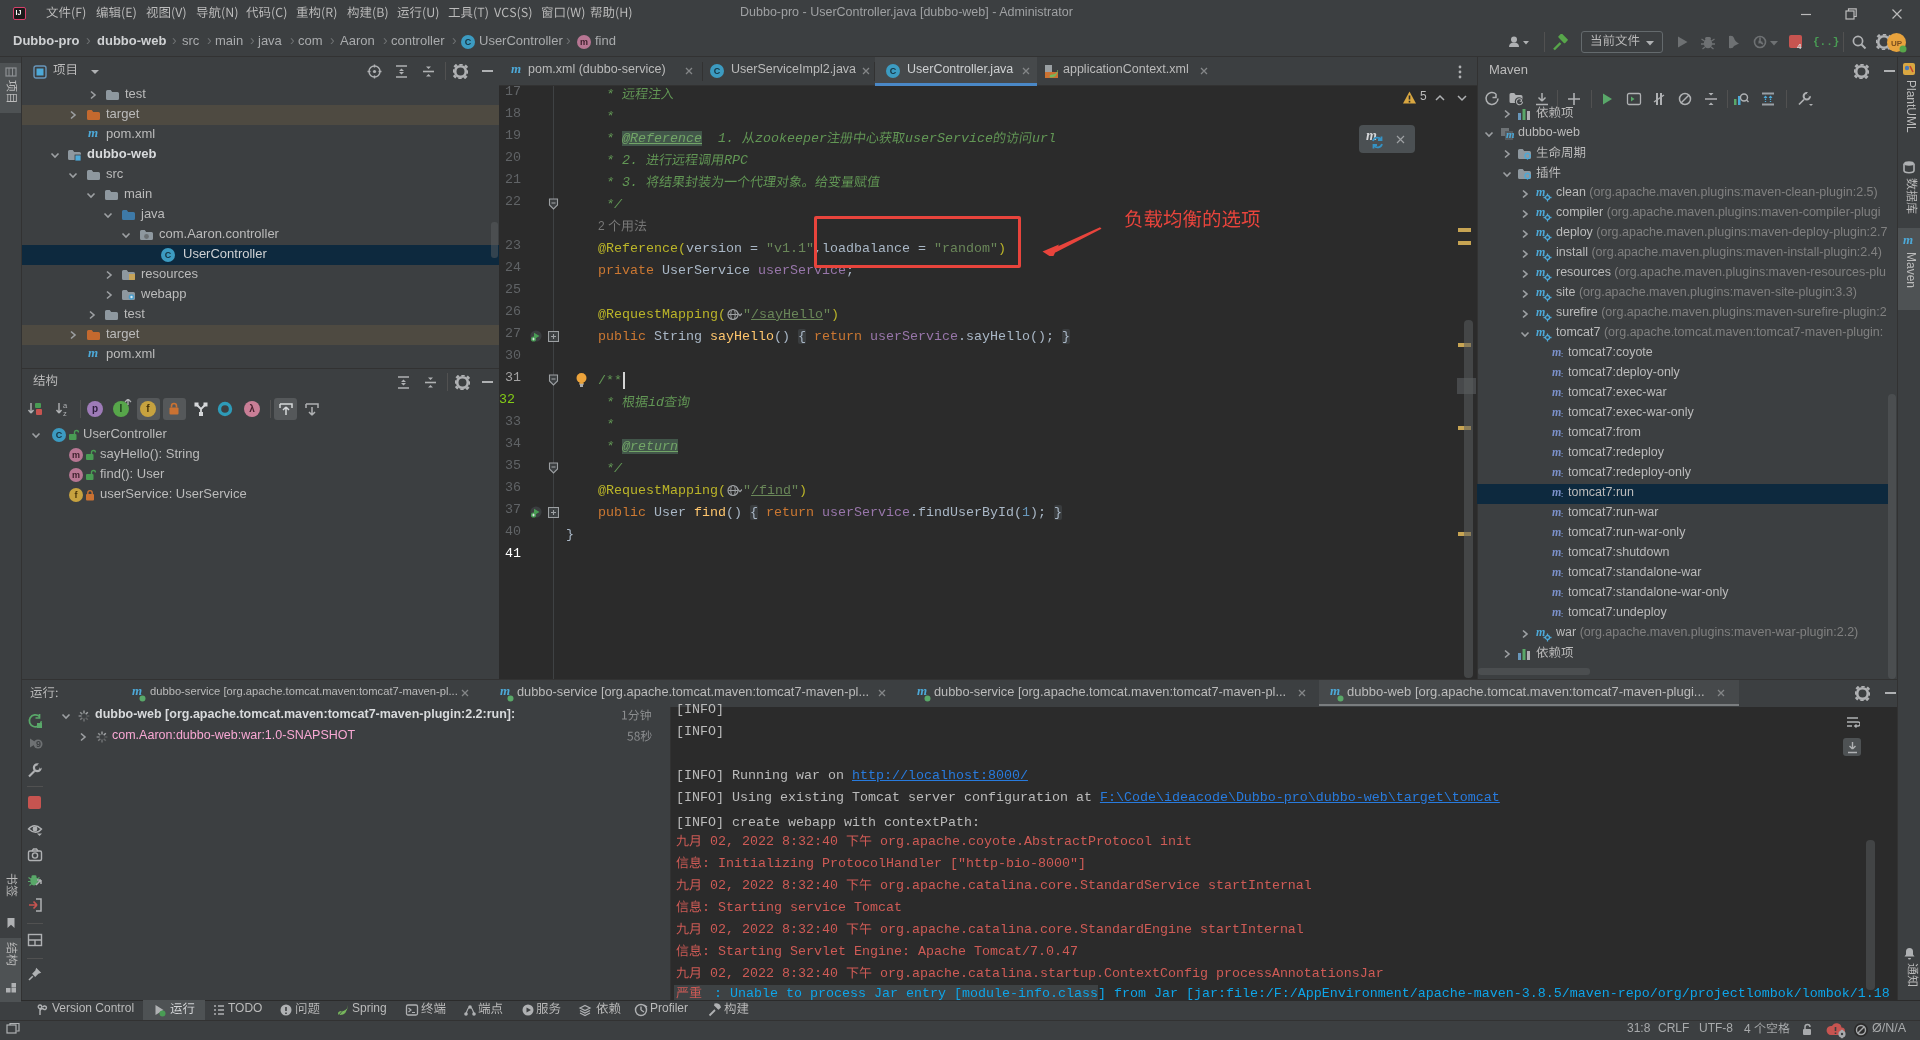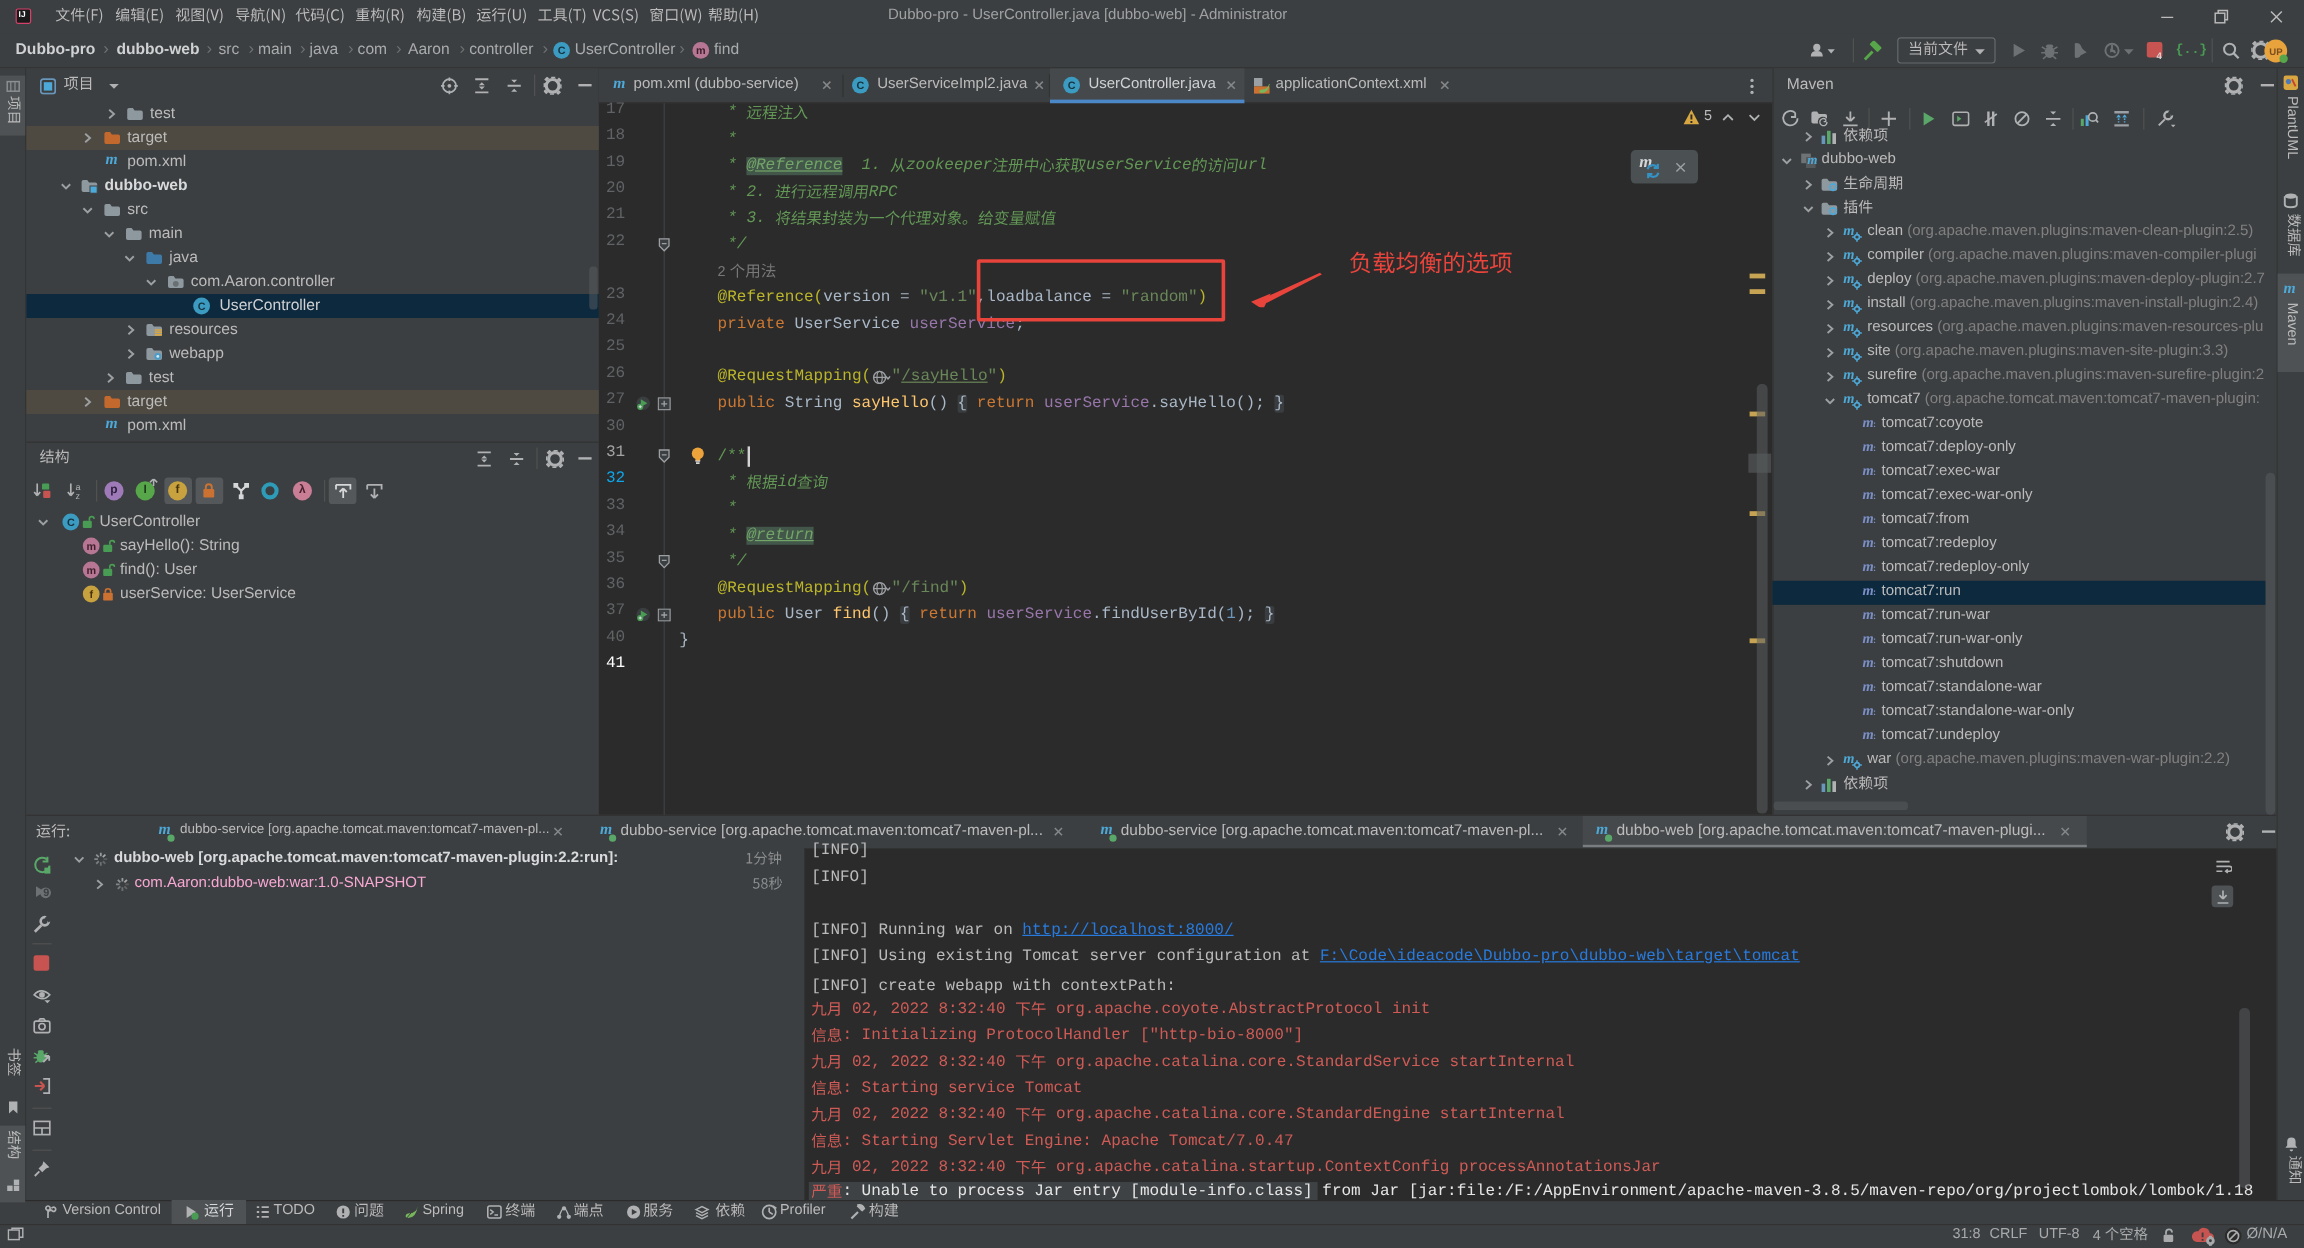--- a/index.html
+++ b/index.html
@@ -741,21 +741,21 @@
 <div class="a" style="left:499px;top:150px;width:22px;text-align:right;font:13.34px 'Liberation Mono',monospace;color:#606366">20</div>
 <div class="a" style="left:499px;top:172px;width:22px;text-align:right;font:13.34px 'Liberation Mono',monospace;color:#606366">21</div>
 <div class="a" style="left:499px;top:194px;width:22px;text-align:right;font:13.34px 'Liberation Mono',monospace;color:#606366">22</div>
 <div class="a" style="left:499px;top:238px;width:22px;text-align:right;font:13.34px 'Liberation Mono',monospace;color:#606366">23</div>
 <div class="a" style="left:499px;top:260px;width:22px;text-align:right;font:13.34px 'Liberation Mono',monospace;color:#606366">24</div>
 <div class="a" style="left:499px;top:282px;width:22px;text-align:right;font:13.34px 'Liberation Mono',monospace;color:#606366">25</div>
 <div class="a" style="left:499px;top:304px;width:22px;text-align:right;font:13.34px 'Liberation Mono',monospace;color:#606366">26</div>
 <div class="a" style="left:499px;top:326px;width:22px;text-align:right;font:13.34px 'Liberation Mono',monospace;color:#606366">27</div>
 <div class="a" style="left:499px;top:348px;width:22px;text-align:right;font:13.34px 'Liberation Mono',monospace;color:#606366">30</div>
 <div class="a" style="left:499px;top:370px;width:22px;text-align:right;font:13.34px 'Liberation Mono',monospace;color:#A4A3A3">31</div>
-<div class="a" style="left:499px;top:392px;width:22px;text-align:right;font:13.34px 'Liberation Mono',monospace;color:#0ea5e9">32</div>
+<div class="a" style="left:499px;top:392px;width:22px;text-align:left;font:13.34px 'Liberation Mono',monospace;color:#84cc16">32</div>
 <div class="a" style="left:499px;top:414px;width:22px;text-align:right;font:13.34px 'Liberation Mono',monospace;color:#606366">33</div>
 <div class="a" style="left:499px;top:436px;width:22px;text-align:right;font:13.34px 'Liberation Mono',monospace;color:#606366">34</div>
 <div class="a" style="left:499px;top:458px;width:22px;text-align:right;font:13.34px 'Liberation Mono',monospace;color:#606366">35</div>
 <div class="a" style="left:499px;top:480px;width:22px;text-align:right;font:13.34px 'Liberation Mono',monospace;color:#606366">36</div>
 <div class="a" style="left:499px;top:502px;width:22px;text-align:right;font:13.34px 'Liberation Mono',monospace;color:#606366">37</div>
 <div class="a" style="left:499px;top:524px;width:22px;text-align:right;font:13.34px 'Liberation Mono',monospace;color:#606366">40</div>
 <div class="a" style="left:499px;top:546px;width:22px;text-align:right;font:13.34px 'Liberation Mono',monospace;color:#ffffff">41</div>
 <div class="a" style="left:553px;top:86px;width:1px;height:593px;background:#3F4244"></div>
 <svg class="a" style="left:548px;top:198px" width="11" height="12">
       <path d="M1.5 1 h8 v6 L5.5 11 L1.5 7 Z" fill="#3C3F41" stroke="#9DA0A3" stroke-width="1.1"></path>
@@ -885,21 +885,21 @@
         </g>
       </svg></div>
 <div class="a" style="left:566px;top:413px;height:22px;display:flex;align-items:center;white-space:pre"><span style="font:italic 13.34px 'Liberation Mono',monospace;color:#629755;">     *</span></div>
 <div class="a" style="left:566px;top:435px;height:22px;display:flex;align-items:center;white-space:pre"><span style="font:italic 13.34px 'Liberation Mono',monospace;color:#629755;">     * </span><span style="font:italic 13.34px 'Liberation Mono',monospace;color:#72A567;background:#42564A;text-decoration:underline">@return</span></div>
 <div class="a" style="left:566px;top:457px;height:22px;display:flex;align-items:center;white-space:pre"><span style="font:italic 13.34px 'Liberation Mono',monospace;color:#629755;">     */</span></div>
 <div class="a" style="left:566px;top:479px;height:22px;display:flex;align-items:center;white-space:pre"><span style="font:13.34px 'Liberation Mono',monospace;color:#A9B7C6;">    </span><span style="font:13.34px 'Liberation Mono',monospace;color:#BBB529;">@RequestMapping(</span><svg width="15" height="13" style="margin:0 1px">
         <circle cx="6" cy="6.5" r="5" fill="none" stroke="#9DA0A3" stroke-width="1.2"></circle>
         <ellipse cx="6" cy="6.5" rx="2.2" ry="5" fill="none" stroke="#9DA0A3" stroke-width="1"></ellipse>
         <path d="M1.3 6.5 h9.4" stroke="#9DA0A3" stroke-width="1"></path>
         <path d="M11 5.5 l2 2.2 2-2.2" fill="none" stroke="#9DA0A3" stroke-width="1.2"></path>
-      </svg><span style="font:13.34px 'Liberation Mono',monospace;color:#6A8759;">"</span><span style="font:13.34px 'Liberation Mono',monospace;color:#6A8759;">/find</span><span style="font:13.34px 'Liberation Mono',monospace;color:#6A8759;">"</span><span style="font:13.34px 'Liberation Mono',monospace;color:#BBB529;">)</span></div>
+      </svg><span style="font:13.34px 'Liberation Mono',monospace;color:#6A8759;">"</span><span style="font:13.34px 'Liberation Mono',monospace;color:#6A8759;text-decoration:underline">/find</span><span style="font:13.34px 'Liberation Mono',monospace;color:#6A8759;">"</span><span style="font:13.34px 'Liberation Mono',monospace;color:#BBB529;">)</span></div>
 <div class="a" style="left:566px;top:501px;height:22px;display:flex;align-items:center;white-space:pre"><span style="font:13.34px 'Liberation Mono',monospace;color:#A9B7C6;">    </span><span style="font:13.34px 'Liberation Mono',monospace;color:#CC7832;">public </span><span style="font:13.34px 'Liberation Mono',monospace;color:#A9B7C6;">User </span><span style="font:13.34px 'Liberation Mono',monospace;color:#FFC66D;">find</span><span style="font:13.34px 'Liberation Mono',monospace;color:#A9B7C6;">() </span><span style="font:13.34px 'Liberation Mono',monospace;color:#A9B7C6;background:#3A3D3F;border-radius:2px">{</span><span style="font:13.34px 'Liberation Mono',monospace;color:#CC7832;"> return </span><span style="font:13.34px 'Liberation Mono',monospace;color:#9876AA;">userService</span><span style="font:13.34px 'Liberation Mono',monospace;color:#A9B7C6;">.findUserById(</span><span style="font:13.34px 'Liberation Mono',monospace;color:#6897BB;">1</span><span style="font:13.34px 'Liberation Mono',monospace;color:#A9B7C6;">); </span><span style="font:13.34px 'Liberation Mono',monospace;color:#A9B7C6;background:#3A3D3F;border-radius:2px">}</span></div>
 <div class="a" style="left:566px;top:523px;height:22px;display:flex;align-items:center;white-space:pre"><span style="font:13.34px 'Liberation Mono',monospace;color:#A9B7C6;">}</span></div>
 <div class="a" style="left:1457px;top:378px;width:19px;height:16px;background:#47494B"></div>
 <div class="a" style="left:1458px;top:228px;width:13px;height:3.5px;background:#C7A453"></div>
 <div class="a" style="left:1458px;top:241px;width:13px;height:3.5px;background:#C7A453"></div>
 <div class="a" style="left:1458px;top:343px;width:13px;height:3.5px;background:#C7A453"></div>
 <div class="a" style="left:1458px;top:426px;width:13px;height:3.5px;background:#C7A453"></div>
 <div class="a" style="left:1458px;top:532px;width:13px;height:3.5px;background:#C7A453"></div>
 <div class="a" style="left:1464px;top:320px;width:9px;height:358px;background:#5A5D5F;opacity:0.55;border-radius:4px"></div>
 <svg class="a" style="left:1402px;top:90px" width="15" height="15">
@@ -1428,21 +1428,21 @@
           <path transform="translate(13.0)" d="M0.7 6.5V7.5H6V12.5H7V7.5H12.3V6.5H7V3.2H11.3V2.3H3.7C4 1.8 4.1 1.2 4.3 0.7L3.3 0.5C2.8 2.3 1.8 4 0.7 5.1C1 5.2 1.4 5.5 1.6 5.7C2.2 5 2.8 4.2 3.3 3.2H6V6.5Z"></path>
         </g>
       </svg><span style="font:13.34px 'Liberation Mono',monospace;color:#CF5B56;"> org.apache.catalina.startup.ContextConfig processAnnotationsJar</span></div>
 <div class="a" style="left:674px;top:985px;width:424px;height:15px;background:#3E4244"></div>
 <div class="a" style="left:670px;top:985px;width:1227px;height:15px;overflow:hidden">
       <div class="a" style="left:6px;top:-3px;height:22px;display:flex;align-items:center;white-space:pre"><svg class="ct" width="26" height="15" viewBox="0 0 26 15">
           <g fill="#CF5B56">
             <path transform="translate(0.0)" d="M1.9 2.8C2.4 3.5 2.9 4.6 3 5.2L3.9 4.9C3.7 4.2 3.2 3.2 2.7 2.5ZM10.2 2.5C9.9 3.2 9.3 4.3 8.9 5L9.7 5.3C10.1 4.6 10.7 3.6 11.2 2.8ZM1.5 5.5V7.6C1.5 8.9 1.4 10.6 0.4 11.8C0.6 11.9 1 12.3 1.1 12.5C2.2 11.1 2.4 9.1 2.4 7.7V6.4H12.2V5.5H8.3V2.1H11.8V1.2H1.4V2.1H4.6V5.5ZM5.6 2.1H7.4V5.5H5.6Z"></path>
             <path transform="translate(13.0)" d="M2.1 4.4V8.5H6V9.4H1.7V10.1H6V11.3H0.7V12.1H12.3V11.3H6.9V10.1H11.5V9.4H6.9V8.5H11V4.4H6.9V3.6H12.3V2.8H6.9V1.8C8.5 1.7 9.9 1.5 11 1.4L10.5 0.6C8.4 1 4.8 1.2 1.7 1.3C1.8 1.5 1.9 1.8 1.9 2.1C3.2 2 4.6 2 6 1.9V2.8H0.8V3.6H6V4.4ZM3 6.8H6V7.7H3ZM6.9 6.8H10V7.7H6.9ZM3 5.1H6V6.1H3ZM6.9 5.1H10V6.1H6.9Z"></path>
           </g>
-        </svg><span style="font:13.34px 'Liberation Mono',monospace;color:#e5e5e5;">: Unable to process Jar entry [module-info.class] from Jar [jar:file:/F:/AppEnvironment/apache-maven-3.8.5/maven-repo/org/projectlombok/lombok/1.18</span></div>
+        </svg><span style="font:13.34px 'Liberation Mono',monospace;color:#0ea5e9;margin-left:12px;">: Unable to process Jar entry [module-info.class] from Jar [jar:file:/F:/AppEnvironment/apache-maven-3.8.5/maven-repo/org/projectlombok/lombok/1.18</span></div>
     </div>
 <svg class="a" style="left:1845px;top:714px" width="15" height="15">
       <path d="M2 4 h11 M2 8 h11 q2 0 2 2 q0 2-2 2 h-3 M11.5 10.5 l-1.8 1.5 1.8 1.5 M2 12 h5" stroke="#AFB1B3" stroke-width="1.3" fill="none"></path>
     </svg>
 <div class="a" style="left:1843px;top:738px;width:18px;height:18px;background:#4E5254;border-radius:3px"></div>
 <svg class="a" style="left:1845px;top:740px" width="15" height="15">
       <path d="M7.5 2 v7 M7.5 9 l-3-3 M7.5 9 l3-3 M3 12.5 h9" stroke="#AFB1B3" stroke-width="1.4" fill="none"></path>
     </svg>
 <div class="a" style="left:1866px;top:840px;width:9px;height:150px;background:#5A5D5F;opacity:0.5;border-radius:4px"></div>
 </div>

